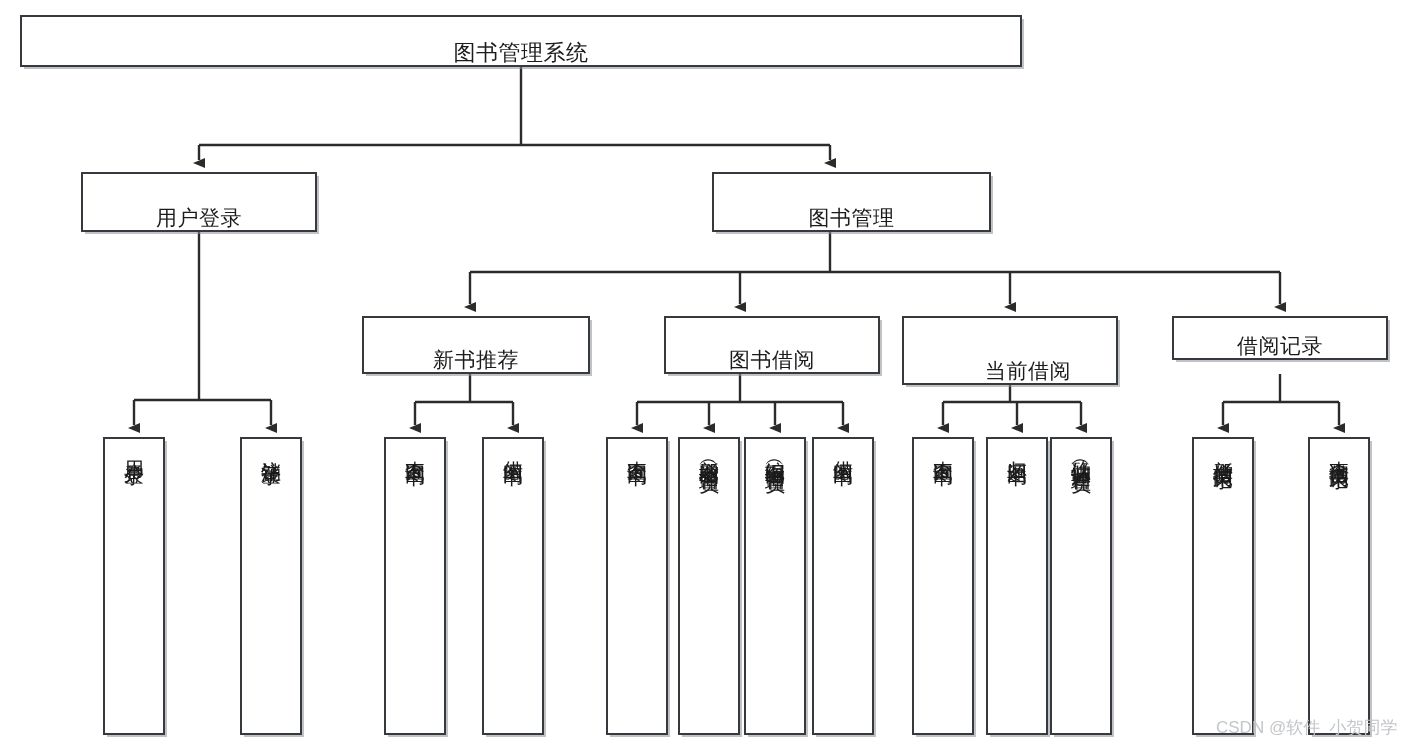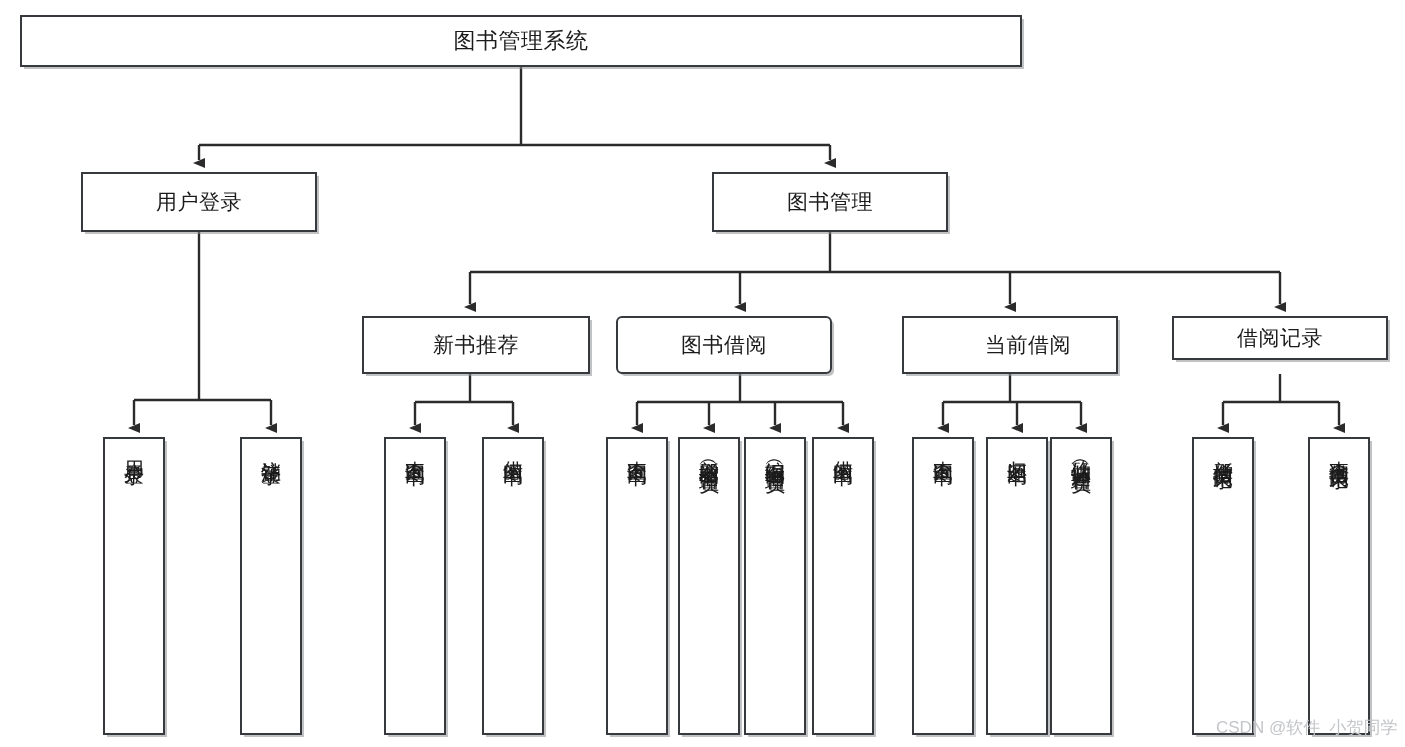--- a/index.html
+++ b/index.html
@@ -25,21 +25,21 @@
     height: 747px;
     pointer-events: none;
   }
   .node {
     position: absolute;
     box-sizing: border-box;
     background: #ffffff;
     border: 2px solid #36393d;
     box-shadow: 3px 3px 0 -1px rgba(140,143,148,0.55);
     display: flex;
-    align-items: center;
+    align-items: flex-end;
     justify-content: center;
     color: #1b1b1b;
   }
   .node .label {
     font-size: 21px;
     line-height: 1.15;
     letter-spacing: 0.5px;
     white-space: nowrap;
   }
   .node.root .label { font-size: 22px; }
@@ -126,31 +126,31 @@
     </g>
   </svg>
 
   <div class="node root" style="left:20px; top:15px; width:1002px; height:52px;">
     <span class="label">图书管理系统</span>
   </div>
 
   <div class="node" style="left:81px; top:172px; width:236px; height:60px;">
     <span class="label">用户登录</span>
   </div>
-  <div class="node" style="left:712px; top:172px; width:236px; height:60px;">
+  <div class="node" style="left:712px; top:172px; width:279px; height:60px;">
     <span class="label">图书管理</span>
   </div>
 
   <div class="node" style="left:362px; top:316px; width:228px; height:58px;">
     <span class="label">新书推荐</span>
   </div>
-  <div class="node" style="left:616px; top:316px; width:216px; height:58px;border-radius:6px;">
+  <div class="node" style="left:664px; top:316px; width:216px; height:58px;">
     <span class="label">图书借阅</span>
   </div>
-  <div class="node" style="left:902px; top:316px; width:216px; height:58px;padding-left:36px;">
+  <div class="node" style="left:902px; top:316px; width:216px; height:69px;padding-left:36px;">
     <span class="label">当前借阅</span>
   </div>
   <div class="node" style="left:1172px; top:316px; width:216px; height:44px;">
     <span class="label">借阅记录</span>
   </div>
 
   <div class="node leaf" style="left:103px; top:437px; width:62px; height:298px;">
     <span class="label">用户登录</span>
   </div>
   <div class="node leaf" style="left:240px; top:437px; width:62px; height:298px;">

